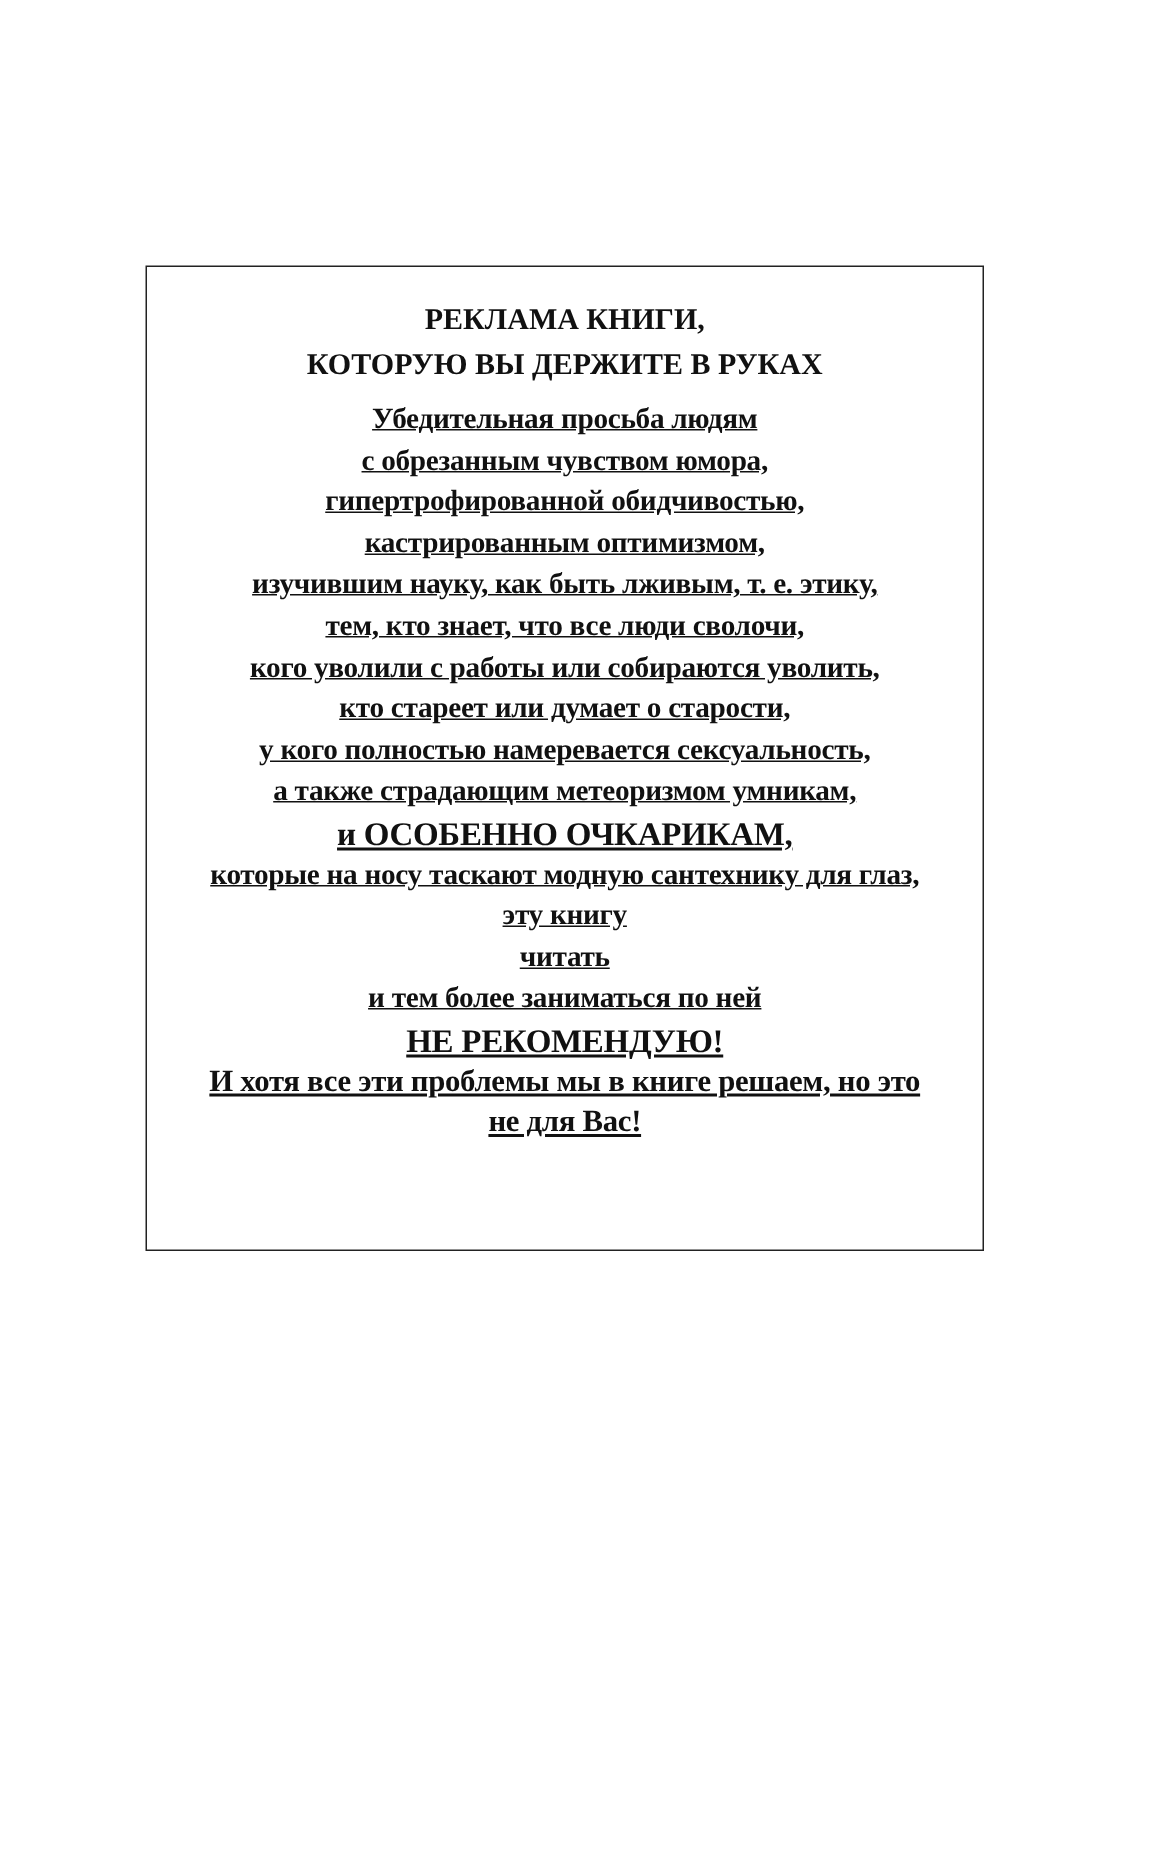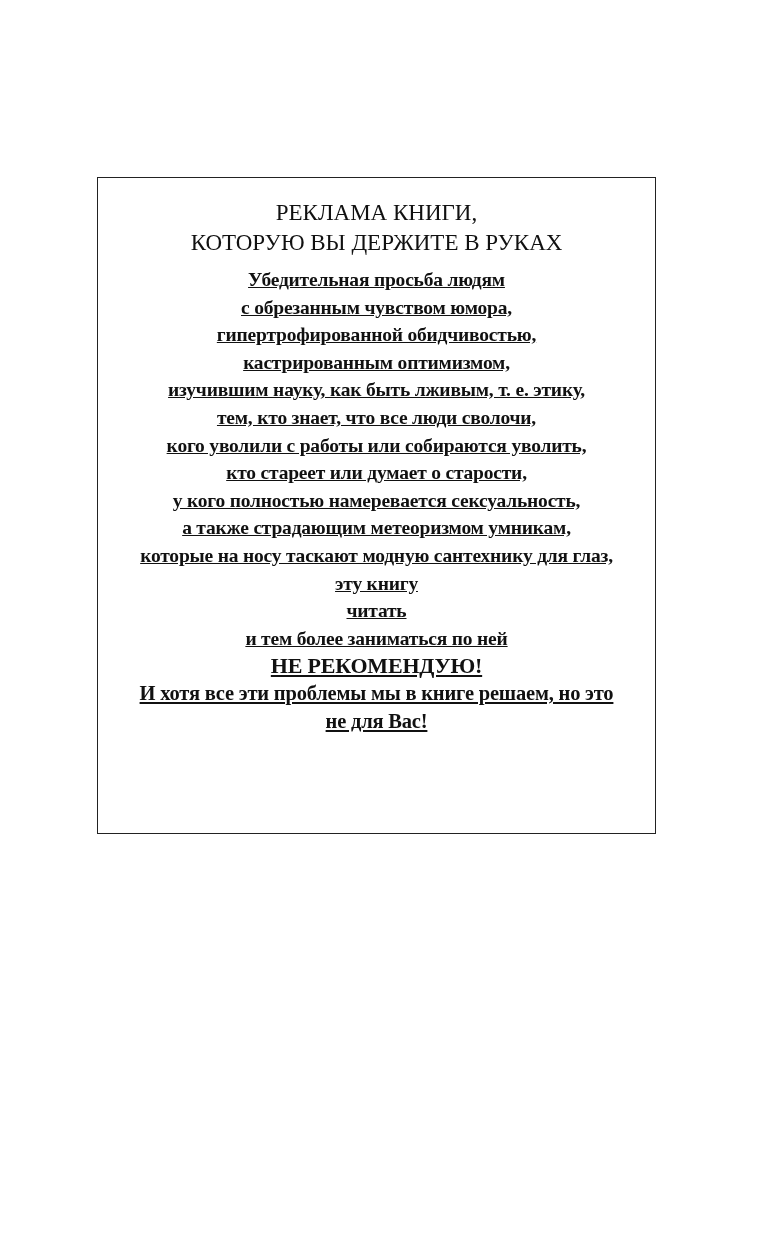--- a/index.html
+++ b/index.html
@@ -1,20 +1,20 @@
 <!DOCTYPE html>
 <html><head>
 <meta charset="utf-8">
 <style>
   html, body { margin: 0; padding: 0; background: #ffffff; }
   body { width: 768px; height: 1241px; position: relative; overflow: hidden;
          font-family: "Liberation Serif", "DejaVu Serif", serif; color: #111111; }
   .box { position: absolute; left: 97px; top: 177px; width: 559px; height: 657px;
          border: 1px solid #222222; box-sizing: border-box; text-align: center; }
-  .title { font-weight: normal; font-size: 23px; line-height: 30px; margin-top: 20px; }
+  .title { font-weight: bold; font-size: 20px; line-height: 30px; margin-top: 20px; }
   .body { margin-top: 8px; font-weight: bold; text-decoration: underline; }
   .line { font-size: 19.5px; line-height: 27.6px; white-space: nowrap; letter-spacing: -0.2px; }
   .line.big { font-size: 22px; }
   .line.wide { font-size: 20.5px; }
 </style>
 </head>
 <body>
 
 <div class="box">
   <div class="title">
@@ -25,20 +25,21 @@
     <div class="line">Убедительная просьба людям</div>
     <div class="line">с обрезанным чувством юмора,</div>
     <div class="line">гипертрофированной обидчивостью,</div>
     <div class="line">кастрированным оптимизмом,</div>
     <div class="line">изучившим науку, как быть лживым, т. е. этику,</div>
     <div class="line">тем, кто знает, что все люди сволочи,</div>
     <div class="line">кого уволили с работы или собираются уволить,</div>
     <div class="line">кто стареет или думает о старости,</div>
     <div class="line">у кого полностью намеревается сексуальность,</div>
     <div class="line">а также страдающим метеоризмом умникам,</div>
+    <div class="line big">и ОСОБЕННО ОЧКАРИКАМ,</div>
     <div class="line">которые на носу таскают модную сантехнику для глаз,</div>
     <div class="line">эту книгу</div>
     <div class="line">читать</div>
     <div class="line">и тем более заниматься по ней</div>
     <div class="line big">НЕ РЕКОМЕНДУЮ!</div>
     <div class="line wide">И хотя все эти проблемы мы в книге решаем, но это</div>
     <div class="line wide">не для Вас!</div>
   </div>
 </div>
 

